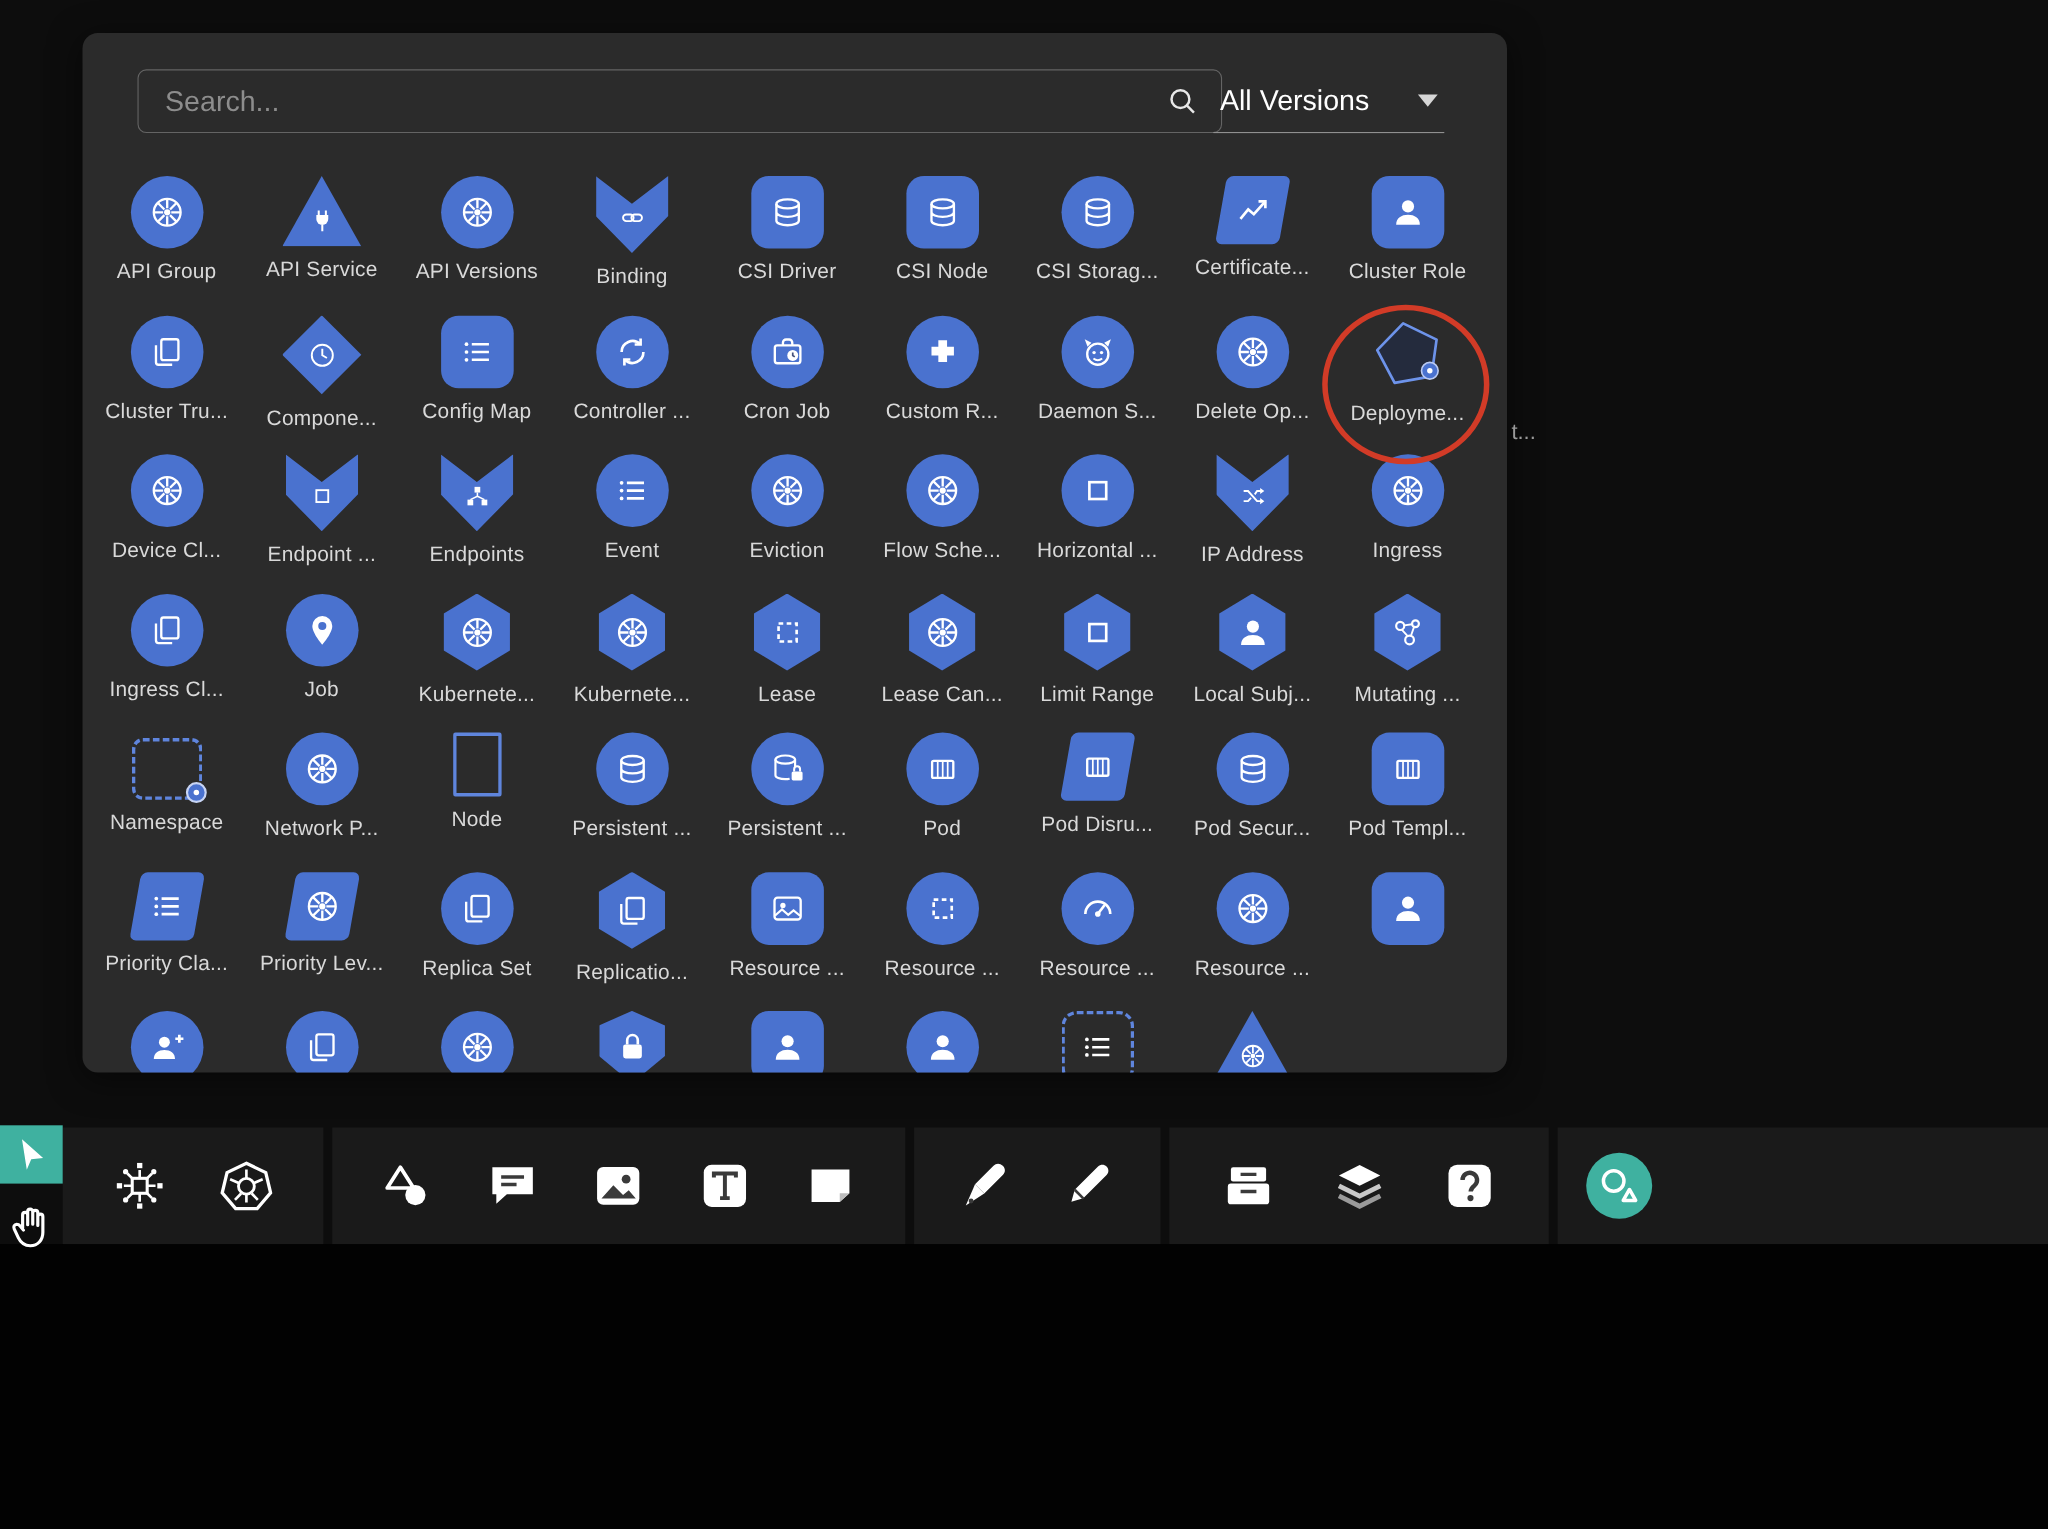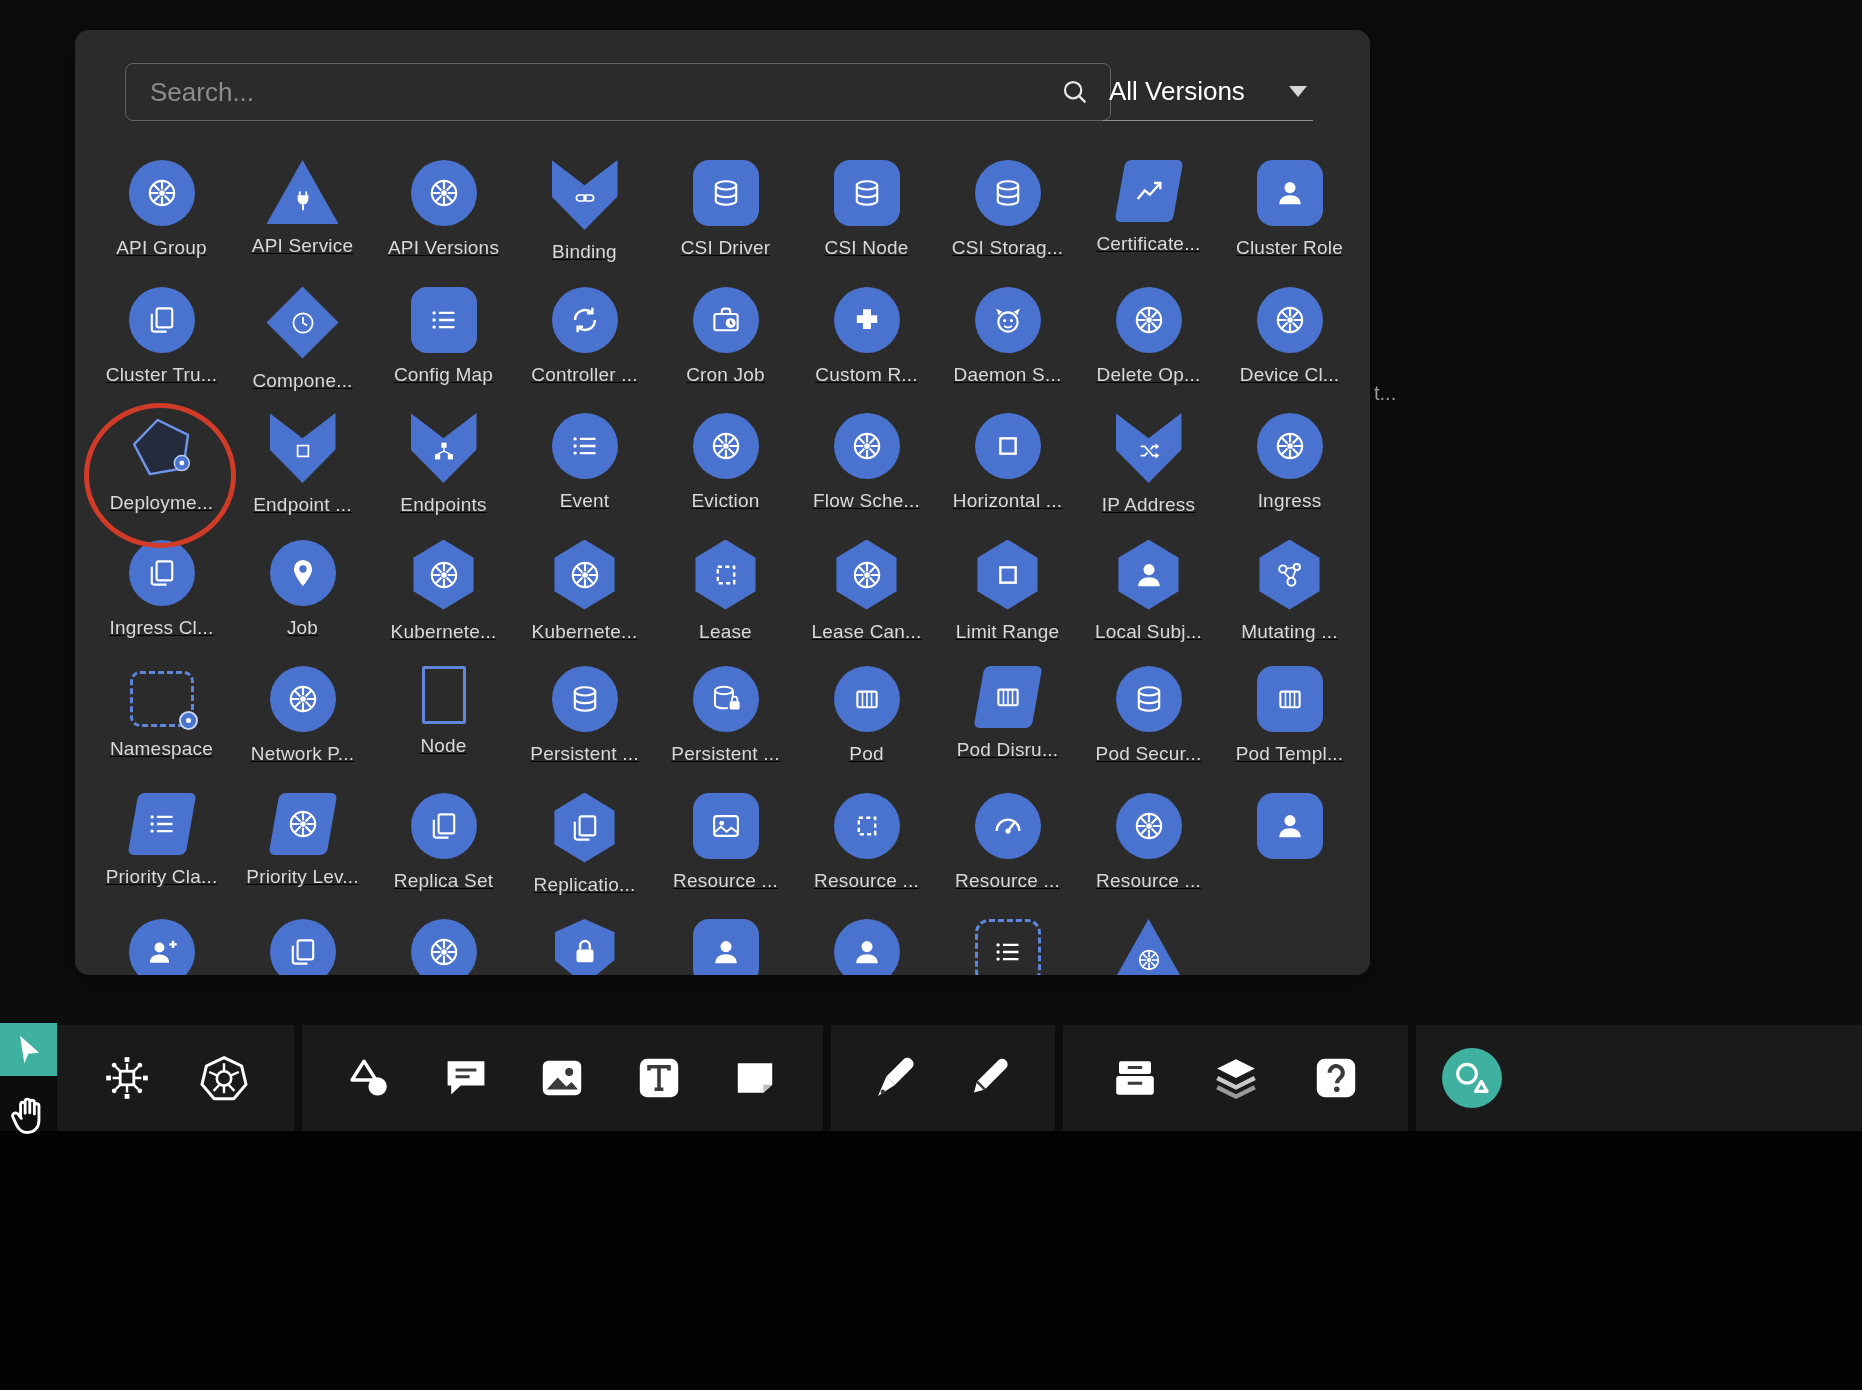--- a/index.html
+++ b/index.html
@@ -16,22 +16,22 @@
                     font-size:26px;padding:0 24px;font-family:"Liberation Sans",sans-serif;}
   .search-box input::placeholder{color:#8d8d8d}
   .search-icon{margin-right:20px;display:flex}
   .version-select{position:absolute;left:1028px;top:33px;width:210px;height:58px;
                   border-bottom:1.5px solid #909090;display:flex;align-items:center;
                   justify-content:space-between;color:#fff;font-size:26px;cursor:pointer;padding:0 6px;}
   .caret{width:0;height:0;border-left:9px solid transparent;border-right:9px solid transparent;
          border-top:11px solid #d6d6d6;margin-left:10px}
 
   
-  .grid{position:absolute;left:16px;top:130px;width:1269px;display:grid;
-        grid-template-columns:repeat(9,141px);grid-auto-rows:126.5px;justify-items:center;text-decoration:underline;}
+  .grid{position:absolute;left:6px;top:130px;width:1269px;display:grid;
+        grid-template-columns:repeat(9,141px);grid-auto-rows:126.5px;justify-items:center;}
   .cell{position:relative;width:141px;display:flex;flex-direction:column;align-items:center;cursor:pointer;}
   .tile-label{margin-top:11px;font-size:19px;color:#d9d9d9;white-space:nowrap;letter-spacing:.2px;}
   .tile-icon{--blue:#4a72cf;width:66px;height:66px;background:var(--blue);display:flex;
              align-items:center;justify-content:center;position:relative;flex:0 0 auto;}
   .glyph{width:34px;height:34px}
   .shape-circle{border-radius:50%}
   .shape-rsquare{border-radius:16px}
   .shape-rsquare-dashed{background:transparent;border:3px dashed #5f85dd;border-radius:14px}
   .shape-triangle{width:72px;height:64px;clip-path:polygon(50% 0,100% 100%,0 100%)}
   .shape-triangle .glyph{margin-top:18px;width:26px;height:26px}
@@ -264,43 +264,43 @@
               <circle cx="12" cy="12" r="8.6" fill="none" stroke="#fff" stroke-width="1.5"></circle>
               <circle cx="12" cy="12" r="2" fill="#fff"></circle>
               <g stroke="#fff" stroke-width="1.5">
                 <path d="M12 3.4v6M12 14.6v6M3.4 12h6M14.6 12h6M5.9 5.9l4.3 4.3M13.8 13.8l4.3 4.3M18.1 5.9l-4.3 4.3M10.2 13.8l-4.3 4.3"></path>
               </g>
             </svg>
           </div>
           <div class="tile-label">Delete Op...</div>
         </div>
         <div class="cell">
-          <div class="tile-icon shape-circle">
-            <svg class="glyph" viewBox="0 0 24 24">
-              <circle cx="12" cy="12" r="8.6" fill="none" stroke="#fff" stroke-width="1.5"></circle>
-              <circle cx="12" cy="12" r="2" fill="#fff"></circle>
-              <g stroke="#fff" stroke-width="1.5">
-                <path d="M12 3.4v6M12 14.6v6M3.4 12h6M14.6 12h6M5.9 5.9l4.3 4.3M13.8 13.8l4.3 4.3M18.1 5.9l-4.3 4.3M10.2 13.8l-4.3 4.3"></path>
-              </g>
-            </svg>
-          </div>
-          <div class="tile-label">Device Cl...</div>
-        </div>
-        <div class="cell">
           <div class="tile-icon shape-pentagon">
             <svg viewBox="0 0 72 72" width="68" height="68">
               <g transform="rotate(-10 36 34)">
                 <polygon points="36,7 65,28 54,62 18,62 7,28" fill="#242b3d" stroke="#6d93ea" stroke-width="2.6" stroke-linejoin="round"></polygon>
               </g>
               <circle cx="57" cy="53" r="8" fill="#4a72cf" stroke="#b9c9f2" stroke-width="1.6"></circle>
               <circle cx="57" cy="53" r="2.6" fill="#fff"></circle>
             </svg>
           </div>
           <div class="tile-label">Deployme...</div>
           <span class="annotation-ring"></span>
+        </div>
+        <div class="cell">
+          <div class="tile-icon shape-circle">
+            <svg class="glyph" viewBox="0 0 24 24">
+              <circle cx="12" cy="12" r="8.6" fill="none" stroke="#fff" stroke-width="1.5"></circle>
+              <circle cx="12" cy="12" r="2" fill="#fff"></circle>
+              <g stroke="#fff" stroke-width="1.5">
+                <path d="M12 3.4v6M12 14.6v6M3.4 12h6M14.6 12h6M5.9 5.9l4.3 4.3M13.8 13.8l4.3 4.3M18.1 5.9l-4.3 4.3M10.2 13.8l-4.3 4.3"></path>
+              </g>
+            </svg>
+          </div>
+          <div class="tile-label">Device Cl...</div>
         </div>
         <div class="cell">
           <div class="tile-icon shape-chevron">
             <svg class="glyph" viewBox="0 0 24 24">
               <rect x="6.6" y="6.6" width="10.8" height="10.8" fill="none" stroke="#fff" stroke-width="1.7"></rect>
             </svg>
           </div>
           <div class="tile-label">Endpoint ...</div>
         </div>
         <div class="cell">

